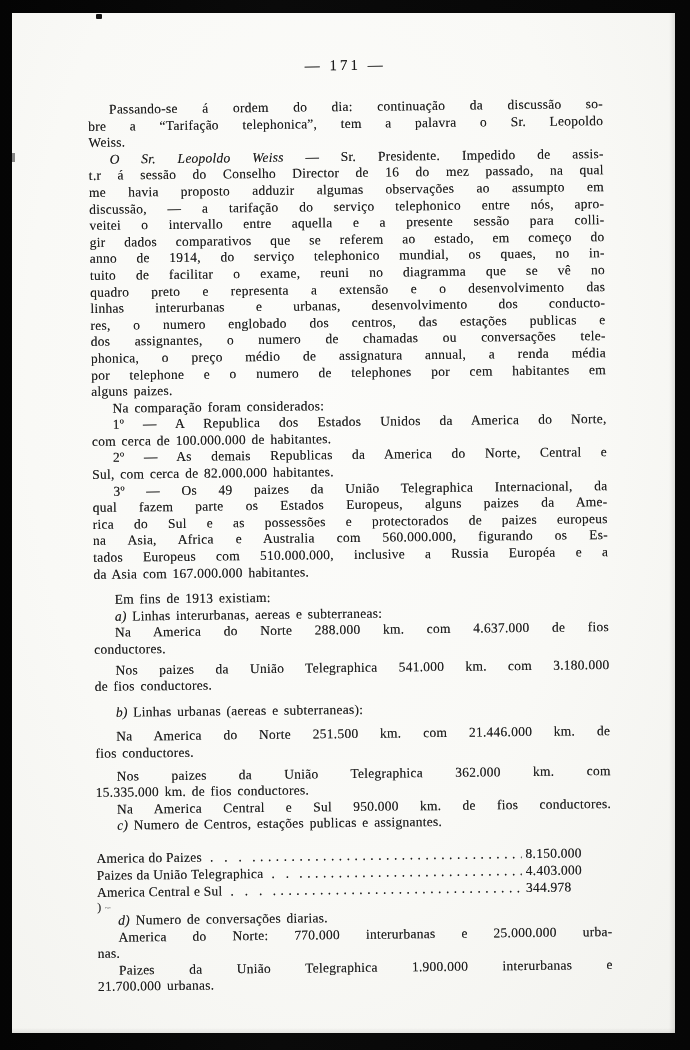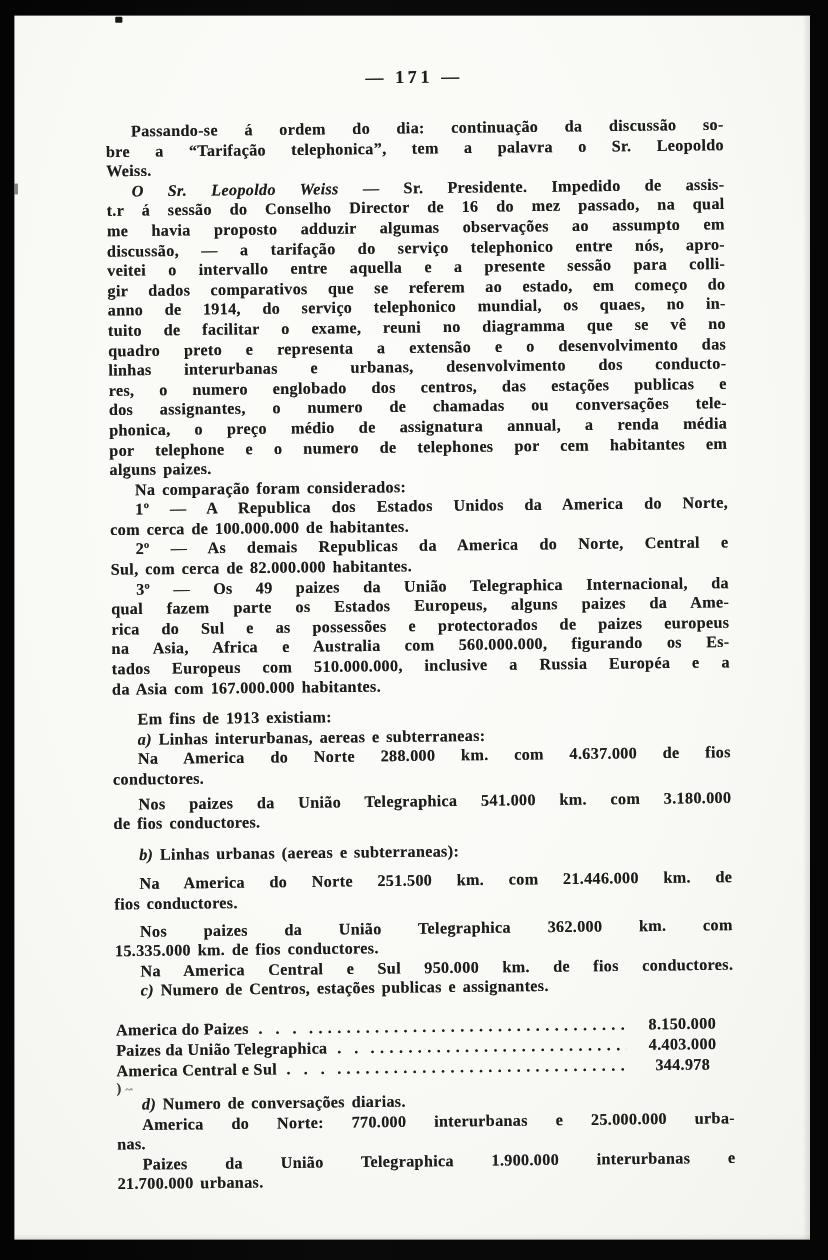--- a/index.html
+++ b/index.html
@@ -6,21 +6,20 @@
     margin: 0; padding: 0;
     width: 690px; height: 1050px;
     background: #070707;
     overflow: hidden;
     font-family: "Liberation Serif", "DejaVu Serif", serif;
   }
   .scan-frame {
     position: relative;
     width: 690px; height: 1050px;
     background: linear-gradient(90deg, #040404, #0a0a0a 40%, #060606);
-    font-weight: bold;
   }
   .page {
     position: absolute;
     left: 12px; top: 13px;
     width: 663px; height: 1020px;
     background: radial-gradient(ellipse at 45% 35%, #fcfcfa 0%, #f9f9f6 55%, #f2f2ee 100%);
     color: #1d1d1d;
   }
   .content {
     position: absolute;
@@ -63,21 +62,21 @@
   .dot-row .leader {
     flex: 1;
     overflow: hidden;
     white-space: nowrap;
     letter-spacing: 4.5px;
     margin-left: 10px;
     margin-right: 4px;
   }
   .dot-row .value {
     width: 86px;
-    text-align: center;
+    text-align: left;
     white-space: nowrap;
     flex: none;
   }
   .artifact-line {
     height: 11px;
     line-height: 11px;
     font-size: 12px;
     color: #3a3a3a;
   }
   .artifact-line .smudge { opacity: 0.55; font-size: 9px; letter-spacing: -1px; }

